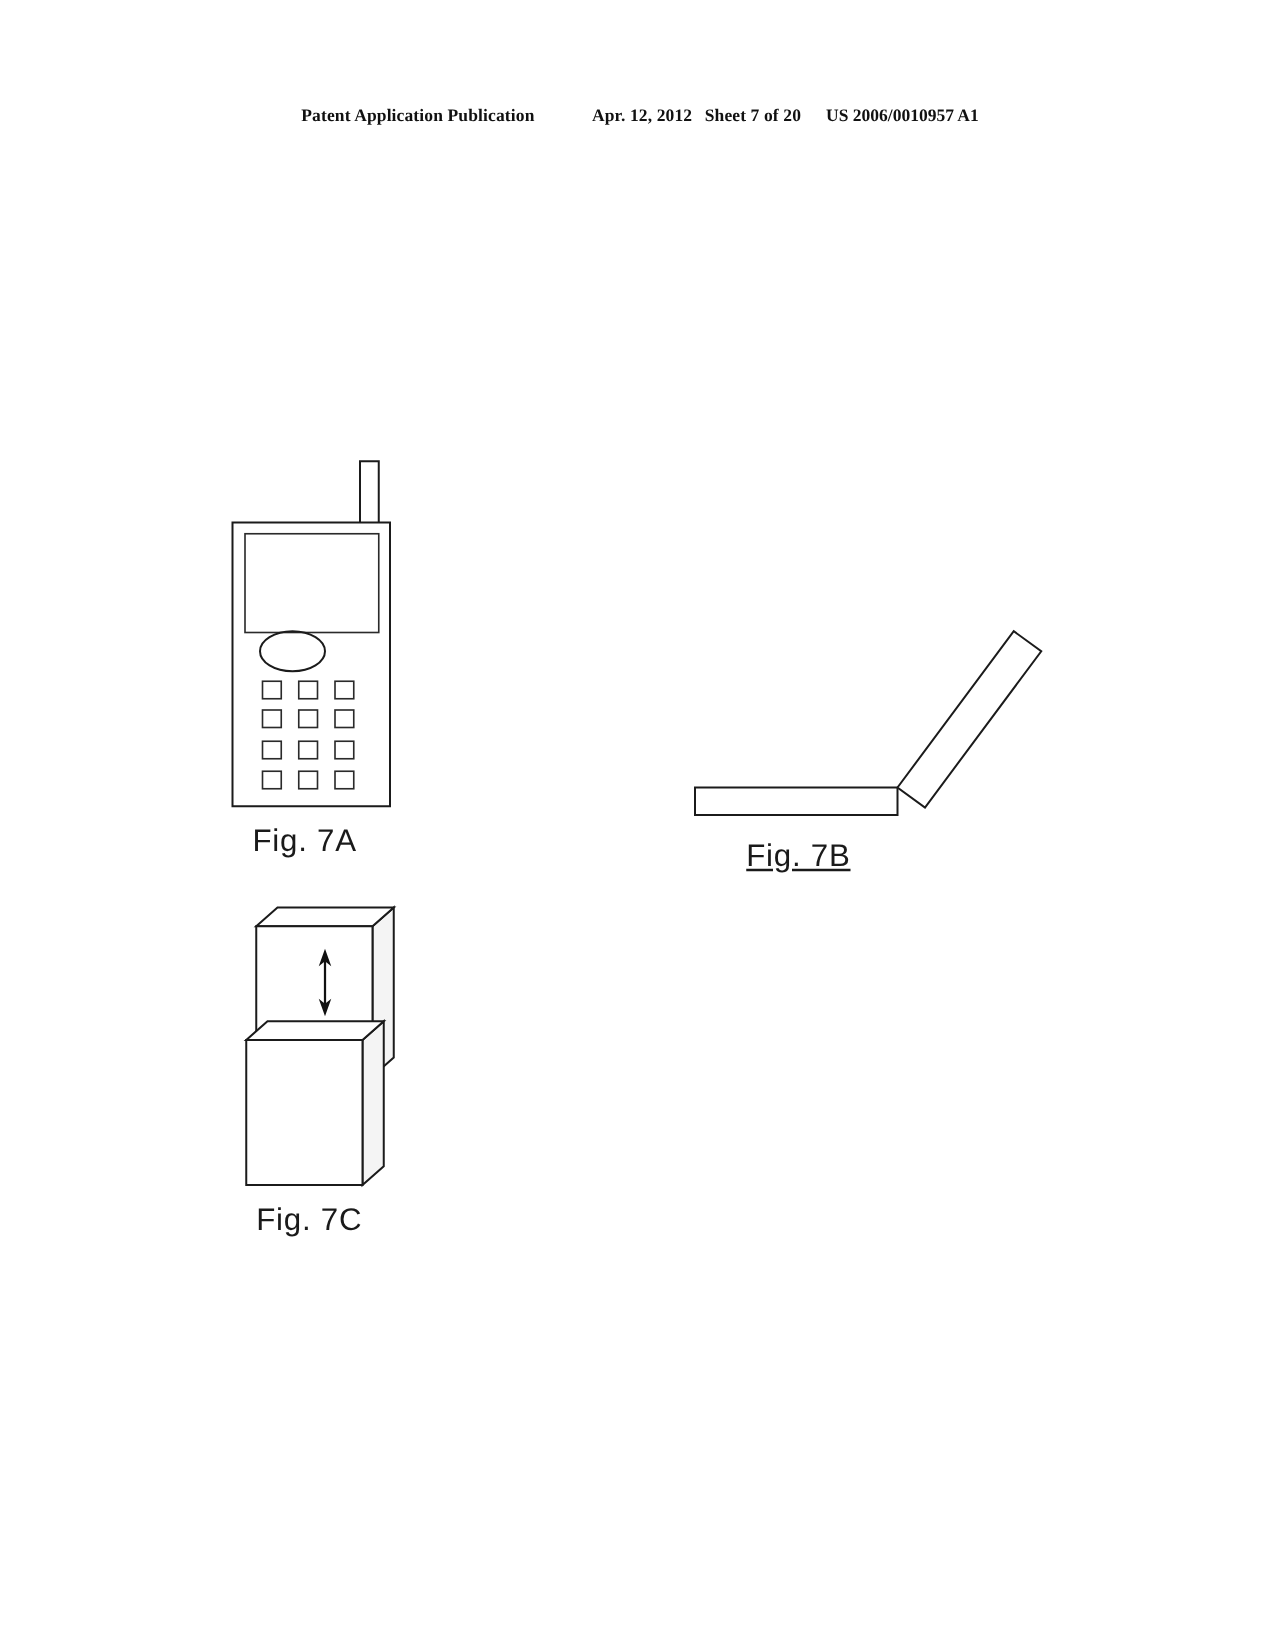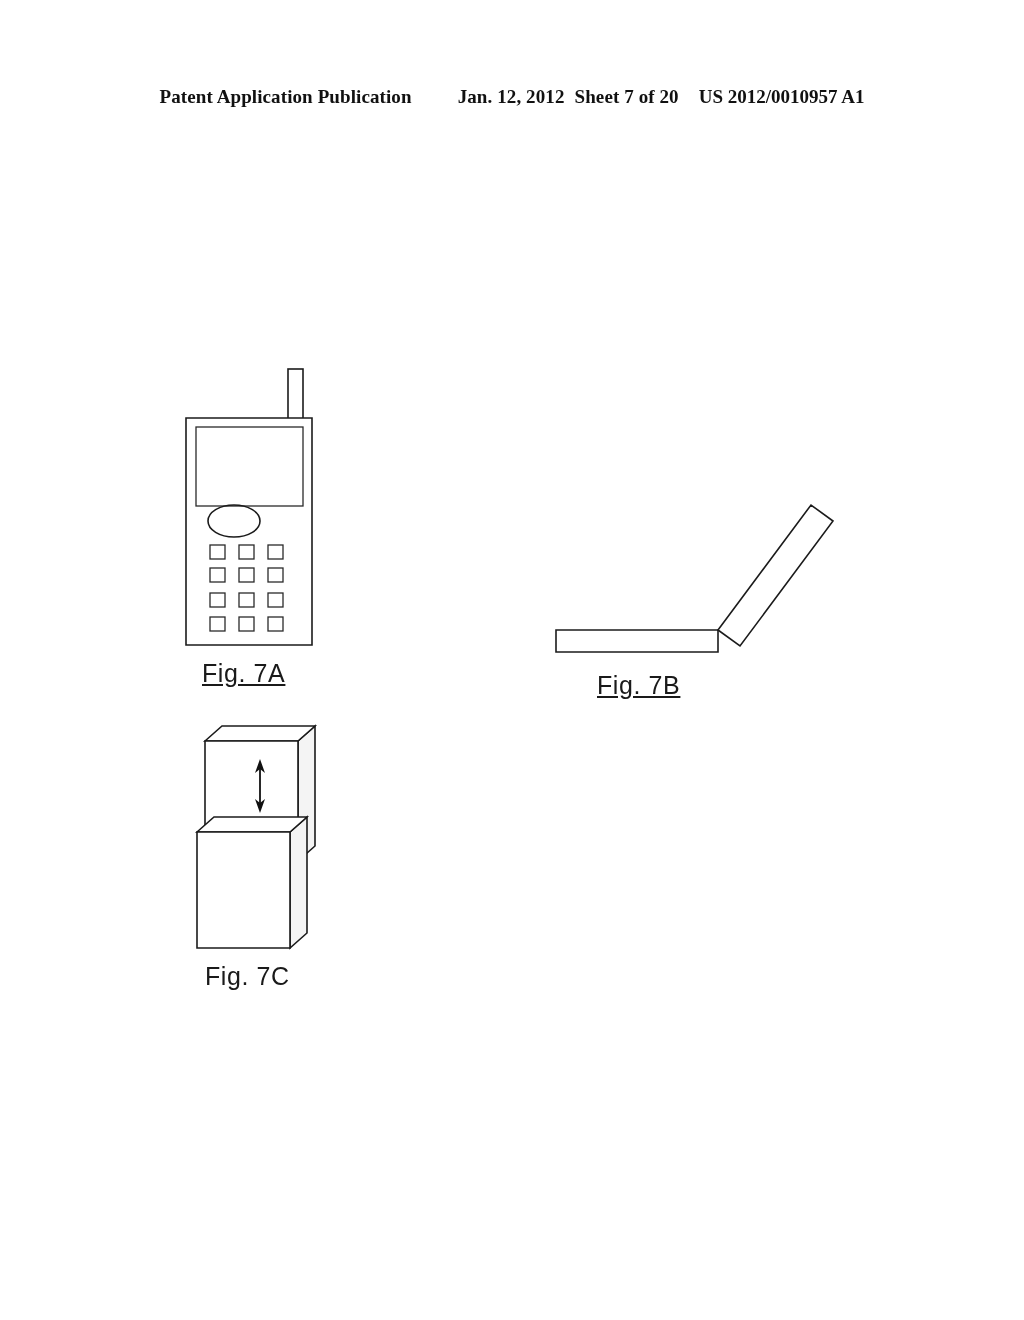--- a/index.html
+++ b/index.html
@@ -25,21 +25,21 @@
     width: 1024px;
     height: 28px;
     display: flex;
     justify-content: center;
     align-items: baseline;
     white-space: nowrap;
   }
   #page-header .hdr-seg {
     font-family: "Liberation Serif", serif;
     font-weight: bold;
-    font-size: 19px;
+    font-size: 14px;
     letter-spacing: 0.1px;
     color: #111111;
   }
   #page-header .hdr-pub   { margin-right: 46px; }
   #page-header .hdr-date  { margin-right: 10px; }
   #page-header .hdr-sheet { margin-right: 20px; }
   #page-header .hdr-num   { letter-spacing: 0px; }
 
   
   .fig {
@@ -89,38 +89,38 @@
     stroke: #111111;
     stroke-width: 1.8;
   }
   svg.lineart .arrowhead {
     fill: #111111;
     stroke: none;
   }
 
   
   #fig-7a { left: 160px; top: 355px; width: 200px; height: 340px; }
-  #cap-7a { left: 202px; top: 659px; text-decoration: underline; }
+  #cap-7a { left: 202px; top: 659px; }
 
   
   #fig-7b { left: 540px; top: 490px; width: 330px; height: 180px; }
   #cap-7b { left: 597px; top: 671px; text-decoration: underline; }
 
   
   #fig-7c { left: 185px; top: 715px; width: 180px; height: 245px; }
   #cap-7c { left: 205px; top: 962px; }
 </style>
 </head>
 <body>
 
 <div id="page-header">
   <span class="hdr-seg hdr-pub">Patent Application Publication</span>
-  <span class="hdr-seg hdr-date">Jan. 12, 2012</span>
+  <span class="hdr-seg hdr-date">Apr. 12, 2012</span>
   <span class="hdr-seg hdr-sheet">Sheet 7 of 20</span>
-  <span class="hdr-seg hdr-num">US 2012/0010957 A1</span>
+  <span class="hdr-seg hdr-num">US 2006/0010957 A1</span>
 </div>
 
 <div class="fig" id="fig-7a">
   <svg class="lineart" width="200" height="340" viewBox="0 0 200 340">
 
     <rect class="face" x="128" y="14" width="15" height="50"></rect>
 
     <path class="face" d="M 26 63 L 128 63 L 152 63 L 152 290 L 26 290 Z"></path>
 
     <rect class="stroke-thin" x="36" y="72" width="107" height="79"></rect>

